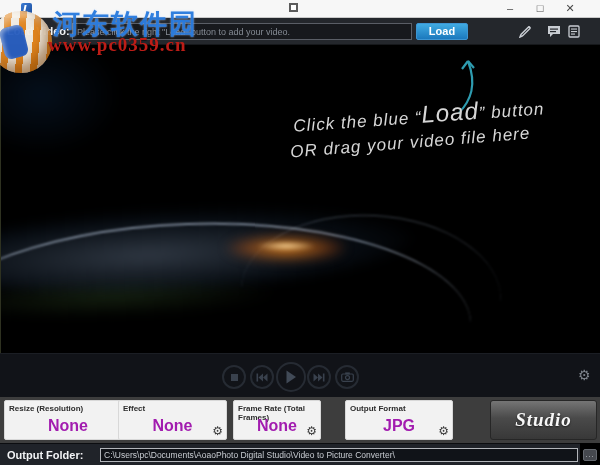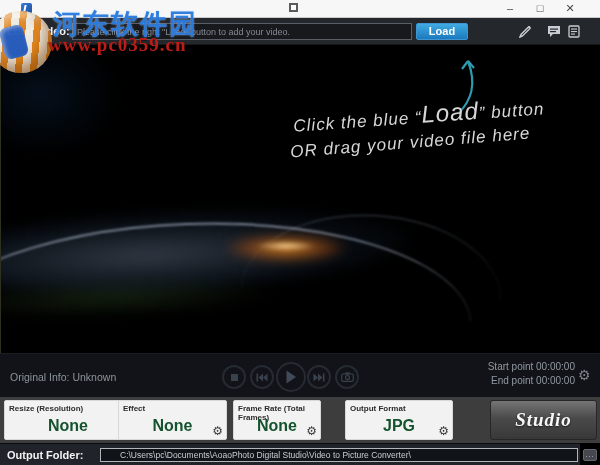--- a/index.html
+++ b/index.html
@@ -57,37 +57,37 @@
   .points { position:absolute; left:430px; top:6px; width:145px; text-align:right;
     font-size:10px; color:#9299a2; line-height:14px; }
   .gear-right { position:absolute; left:578px; top:13px; font-size:14px; color:#7d838b;
     font-family:"DejaVu Sans",sans-serif; }
   
   .settings { position:absolute; left:0; top:397px; width:600px; height:46px; background:#3d3d3d; }
   .panel { position:absolute; top:3px; height:40px; background:#f2f2f2;
     border:1px solid #d8d8d8; border-radius:2px; }
   .panel .plabel { position:absolute; left:4px; top:3px; font-size:8px; font-weight:bold; color:#2c2c2c; }
   .panel .pvalue { position:absolute; left:0; right:0; top:16px; text-align:center;
-    font-size:16px; font-weight:bold; color:#14532d; }
+    font-size:16px; font-weight:bold; color:#a21caf; }
   .panel .pgear { position:absolute; right:3px; bottom:1px; font-size:12px; color:#3a3a3a;
     font-family:"DejaVu Sans",sans-serif; }
   .p1{ left:4px; width:128px; } .p2{ left:118px; width:109px; }
   .p3{ left:233px; width:88px; } .p4{ left:345px; width:108px; }
   .convert-btn { position:absolute; left:490px; top:3px; width:107px; height:40px;
     background:linear-gradient(#757575,#4a4a4a 45%,#383838); border:1px solid #262626;
     border-radius:3px; color:#f7f7f7; font-family:"Liberation Serif",serif;
     font-style:italic; font-weight:bold; font-size:19px; text-align:center; line-height:38px;
     letter-spacing:1px; text-shadow:0 1px 2px rgba(0,0,0,.6); }
   
   .outputbar { position:absolute; left:0; top:443px; width:580px; height:22px;
     background:#202329; border-top:1px solid #0c0d10; }
   .of-label { position:absolute; left:7px; top:5px; font-size:11px; font-weight:bold; color:#f2f3f5; }
   .of-field { position:absolute; left:100px; top:4px; width:478px; height:14px;
     background:#101318; border:1px solid #b2b5ba; color:#c9cdd3; font-size:8.5px;
-    padding:0 19px; font-family:"Liberation Sans",sans-serif; }
+    padding:0 3px; font-family:"Liberation Sans",sans-serif; }
   .browse-btn { position:absolute; left:583px; top:5px; width:14px; height:12px;
     background:#45484e; border:1px solid #64686e; border-radius:2px; color:#c9cdd3;
     font-size:8px; line-height:10px; text-align:center; letter-spacing:1px; }
   
   .watermark { position:absolute; left:0; top:0; z-index:50; pointer-events:none; }
   .wm-logo { position:absolute; left:-10px; top:11px; width:62px; height:62px; border-radius:50%;
     background:repeating-linear-gradient(95deg,#e8891f 0 7px,#f6f1e6 7px 15px);
     box-shadow:inset -6px -8px 14px rgba(120,60,0,.55), inset 4px 6px 10px rgba(255,255,255,.5);
     opacity:.97; }
   .wm-logo::after { content:""; position:absolute; left:12px; top:15px; width:24px; height:32px;
@@ -164,21 +164,20 @@
     <svg class="load-arrow" width="50" height="60" viewBox="0 0 50 60">
       <path d="M8 58 C 20 45, 26 30, 17 6" fill="none" stroke="#2e9cb0" stroke-width="2.2"></path>
       <path d="M17 6 L11 14 M17 6 L23 13" fill="none" stroke="#2e9cb0" stroke-width="2.2"></path>
     </svg>
 
     <div class="hint hint1"><span>Click the blue “</span><span class="big">Load</span><span>” button</span></div>
     <div class="hint hint2">OR drag your video file here</div>
   </div>
 
   <div class="controlbar">
-    <div class="orig-info">Original Info: Unknown</div>
 
     <div class="pb-btn pb-small" style="left:222px;">
       <svg width="9" height="9">
           <rect x="1" y="1" width="7" height="7" fill="#39414d"></rect>
         </svg>
     </div>
     <div class="pb-btn pb-small" style="left:250px;">
       <svg width="12" height="9" viewBox="0 0 12 9">
           <rect x="0.5" y="0.5" width="1.6" height="8" fill="#39414d"></rect>
           <path d="M7 0.5 L2.5 4.5 L7 8.5 Z" fill="#39414d"></path>
@@ -198,24 +197,20 @@
         </svg>
     </div>
     <div class="pb-btn pb-small" style="left:335px;">
       <svg width="13" height="10" viewBox="0 0 13 10">
           <rect x="0.7" y="2" width="11.6" height="7.3" rx="1.2" fill="none" stroke="#39414d" stroke-width="1.2"></rect>
           <rect x="4.2" y="0.4" width="4.6" height="2" fill="#39414d"></rect>
           <circle cx="6.5" cy="5.6" r="2" fill="none" stroke="#39414d" stroke-width="1.2"></circle>
         </svg>
     </div>
 
-    <div class="points">
-      <div>Start point 00:00:00</div>
-      <div>End point 00:00:00</div>
-    </div>
     <div class="gear-right">⚙</div>
   </div>
 
   <div class="settings">
     <div class="panel p1">
       <div class="plabel">Resize (Resolution)</div>
       <div class="pvalue">None</div>
       <div class="pgear">⚙</div>
     </div>
     <div class="panel p2">

